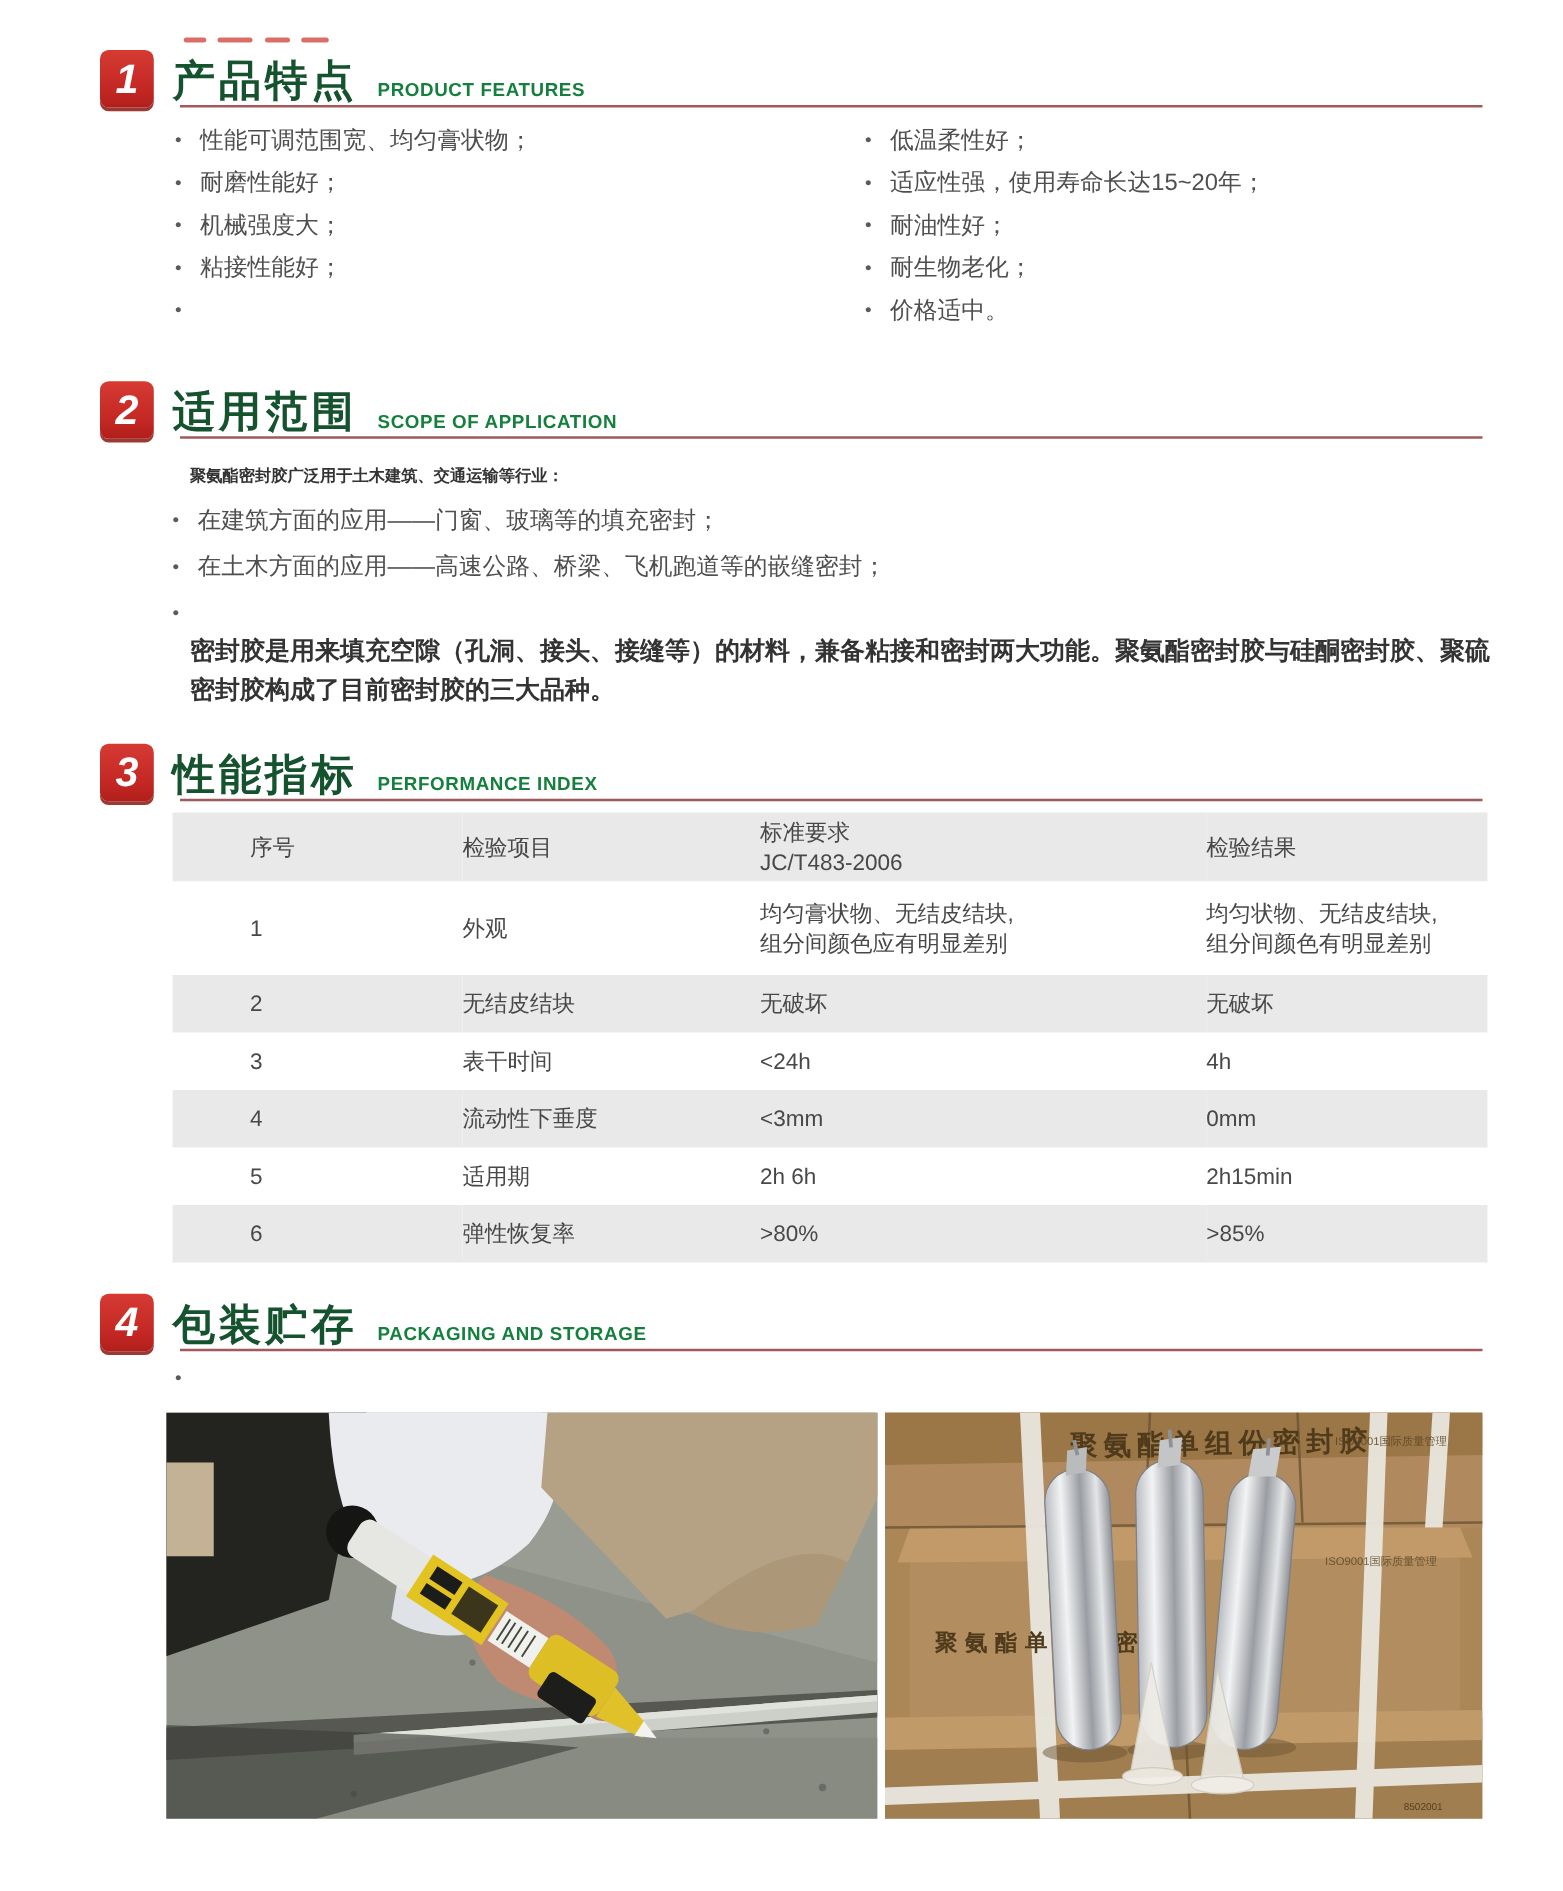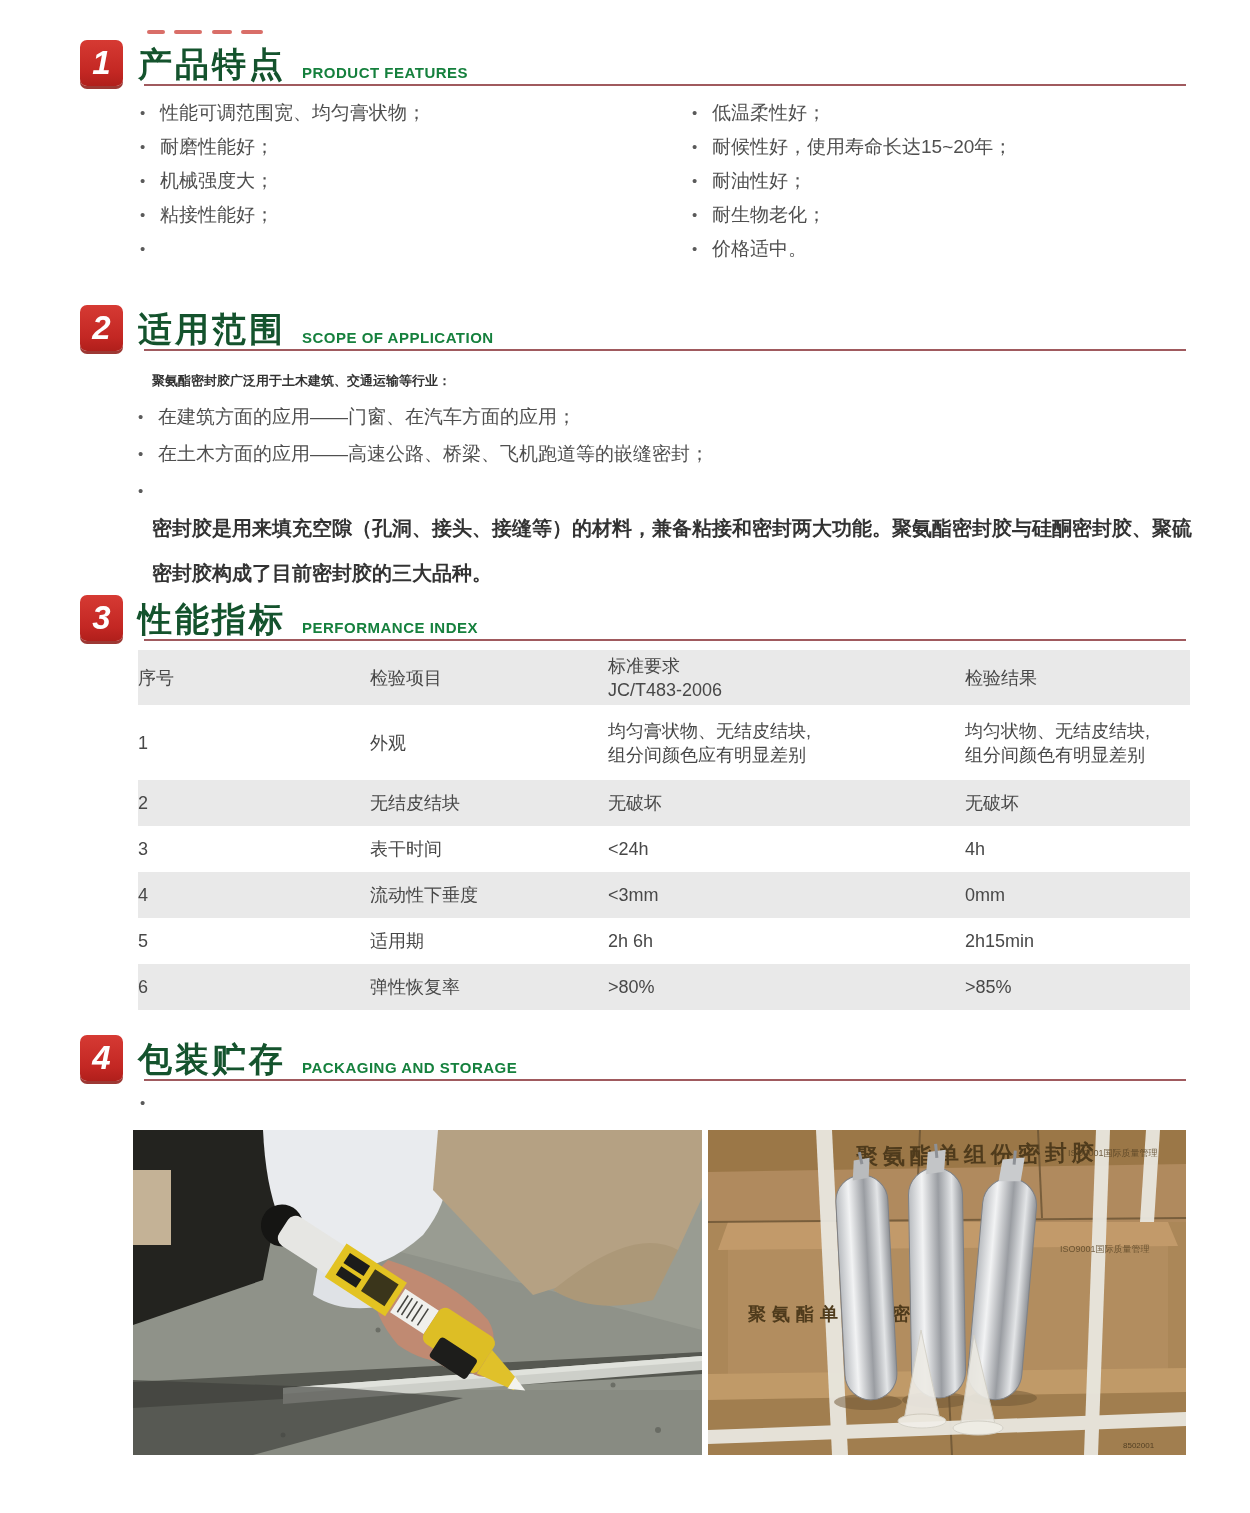--- a/index.html
+++ b/index.html
@@ -22,26 +22,26 @@
   .sec-en { position:absolute; top:24px; font-size:15px; font-weight:bold; color:#15803d; letter-spacing:.5px; }
   .sec-line { position:absolute; left:64px; top:44px; width:1042px; height:2px; background:#a05a5e; }
 
   
   .blist { list-style:none; }
   .blist li { display:flex; align-items:flex-start; margin-bottom:13px; font-size:19px; color:#4f4f4f; line-height:21px; }
   .dot { width:20px; flex:0 0 20px; color:#5a5a5a; font-size:15px; line-height:21px; }
 
   .bold-text { font-weight:bold; color:#333333; }
   .s2-intro { font-size:13px; }
-  .s2-para  { font-size:20px; line-height:45px; width:1045px; }
+  .s2-para  { font-size:20px; line-height:31px; width:1045px; }
 
   
   table.perf { border-collapse:collapse; table-layout:fixed; width:1052px; font-size:18px; color:#484848; }
   table.perf td { vertical-align:middle; white-space:pre-line; line-height:24px; padding:0; }
-  table.perf td.c0 { }
+  table.perf td.c0 { padding-left:62px; }
   tr.gray { background:#e9e9e9; }
   tr.hrow  td { height:55px; }
   tr.row-tall td { height:75px; }
   tr.row-std  td { height:46px; }
 
   
   .frag { position:absolute; top:30px; height:4px; background:#cf4a42; opacity:.8; border-radius:2px; }
 
   .photo { position:absolute; top:1130px; height:325px; }
 </style>
@@ -86,21 +86,21 @@
       </li>
   </ul>
 
   <ul class="blist abs" style="left:692px; top:102px; width:480px;">
     <li>
         <span class="dot">•</span>
         <span>低温柔性好；</span>
       </li>
     <li>
         <span class="dot">•</span>
-        <span>耐候性好，使用寿命长达15~20年；</span>
+        <span>适应性强，使用寿命长达15~20年；</span>
       </li>
     <li>
         <span class="dot">•</span>
         <span>耐油性好；</span>
       </li>
     <li>
         <span class="dot">•</span>
         <span>耐生物老化；</span>
       </li>
     <li>
@@ -116,21 +116,21 @@
     <div class="sec-zh">适用范围</div>
     <div class="sec-en" style="left:222px;">SCOPE OF APPLICATION</div>
     <div class="sec-line"></div>
   </div>
 
   <div class="abs bold-text s2-intro" style="left:152px; top:372px;">聚氨酯密封胶广泛用于土木建筑、交通运输等行业：</div>
 
   <ul class="blist abs" style="left:138px; top:406px; width:1000px;">
     <li style="margin-bottom:16px;">
         <span class="dot">•</span>
-        <span>在建筑方面的应用——门窗、在汽车方面的应用；</span>
+        <span>在建筑方面的应用——门窗、玻璃等的填充密封；</span>
       </li>
     <li style="margin-bottom:16px;">
         <span class="dot">•</span>
         <span>在土木方面的应用——高速公路、桥梁、飞机跑道等的嵌缝密封；</span>
       </li>
     <li style="margin-bottom:16px;">
         <span class="dot">•</span>
       </li>
   </ul>
 

